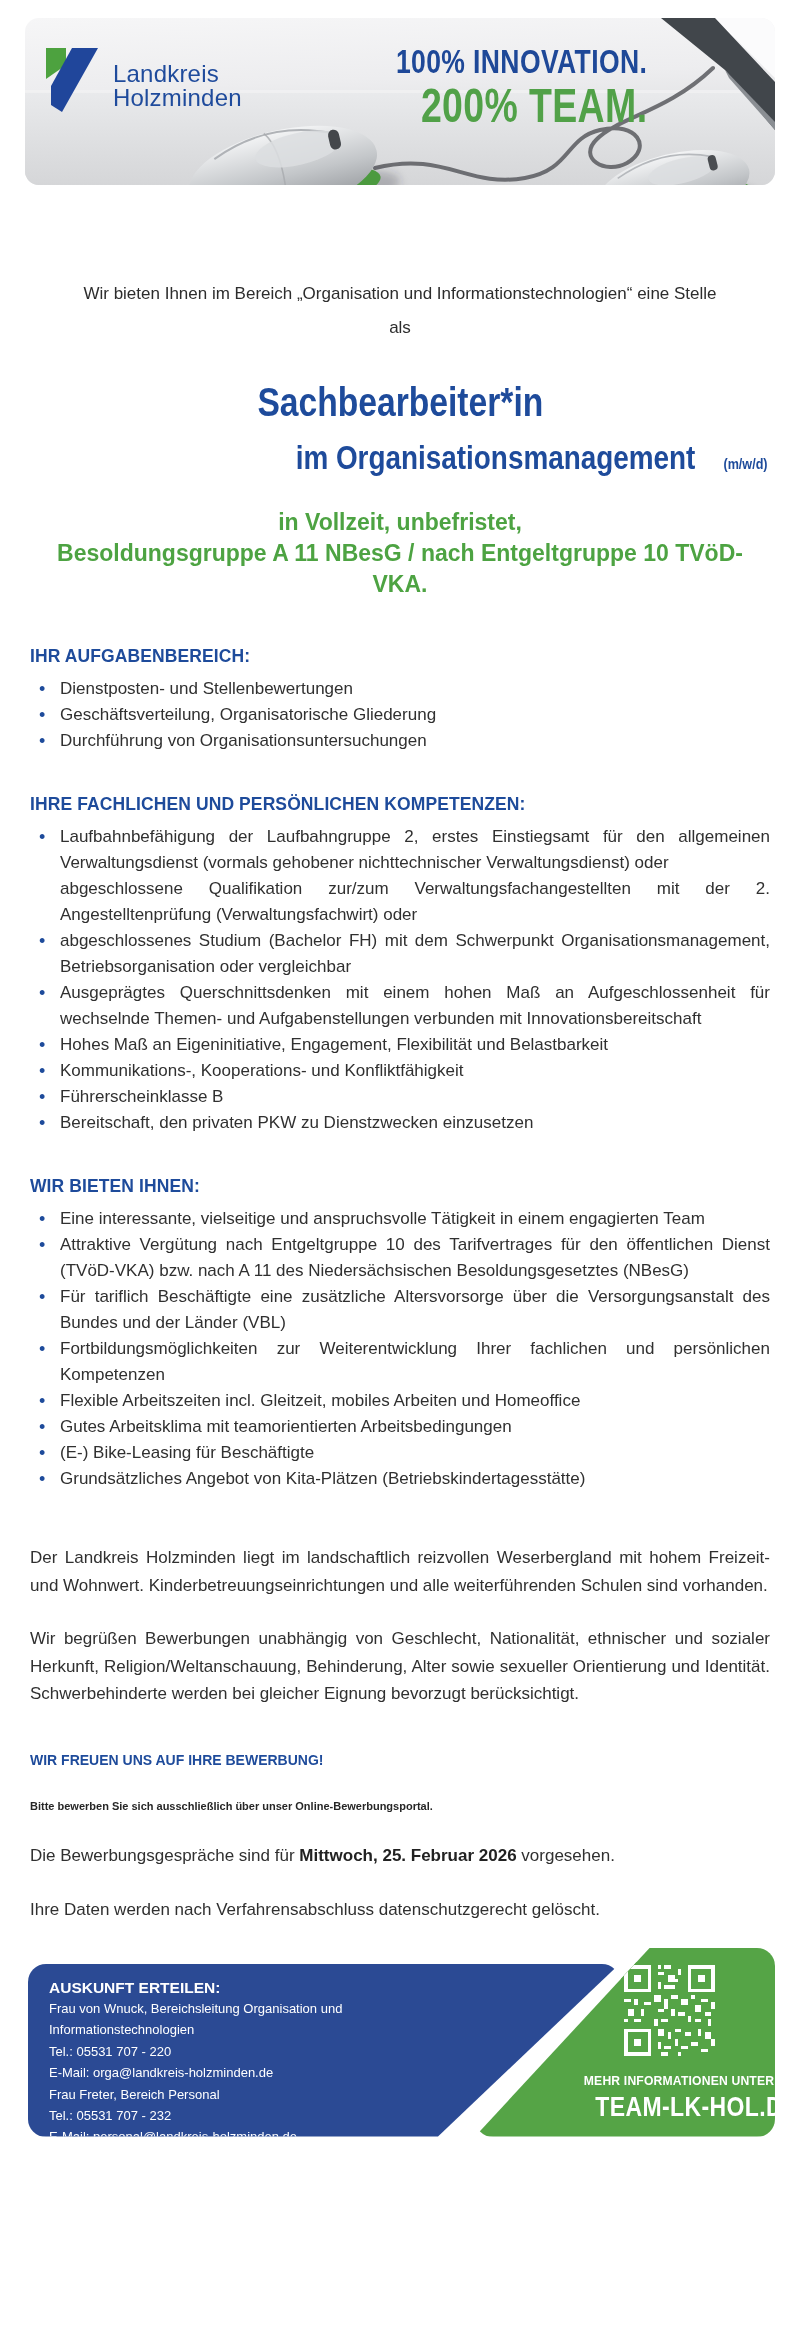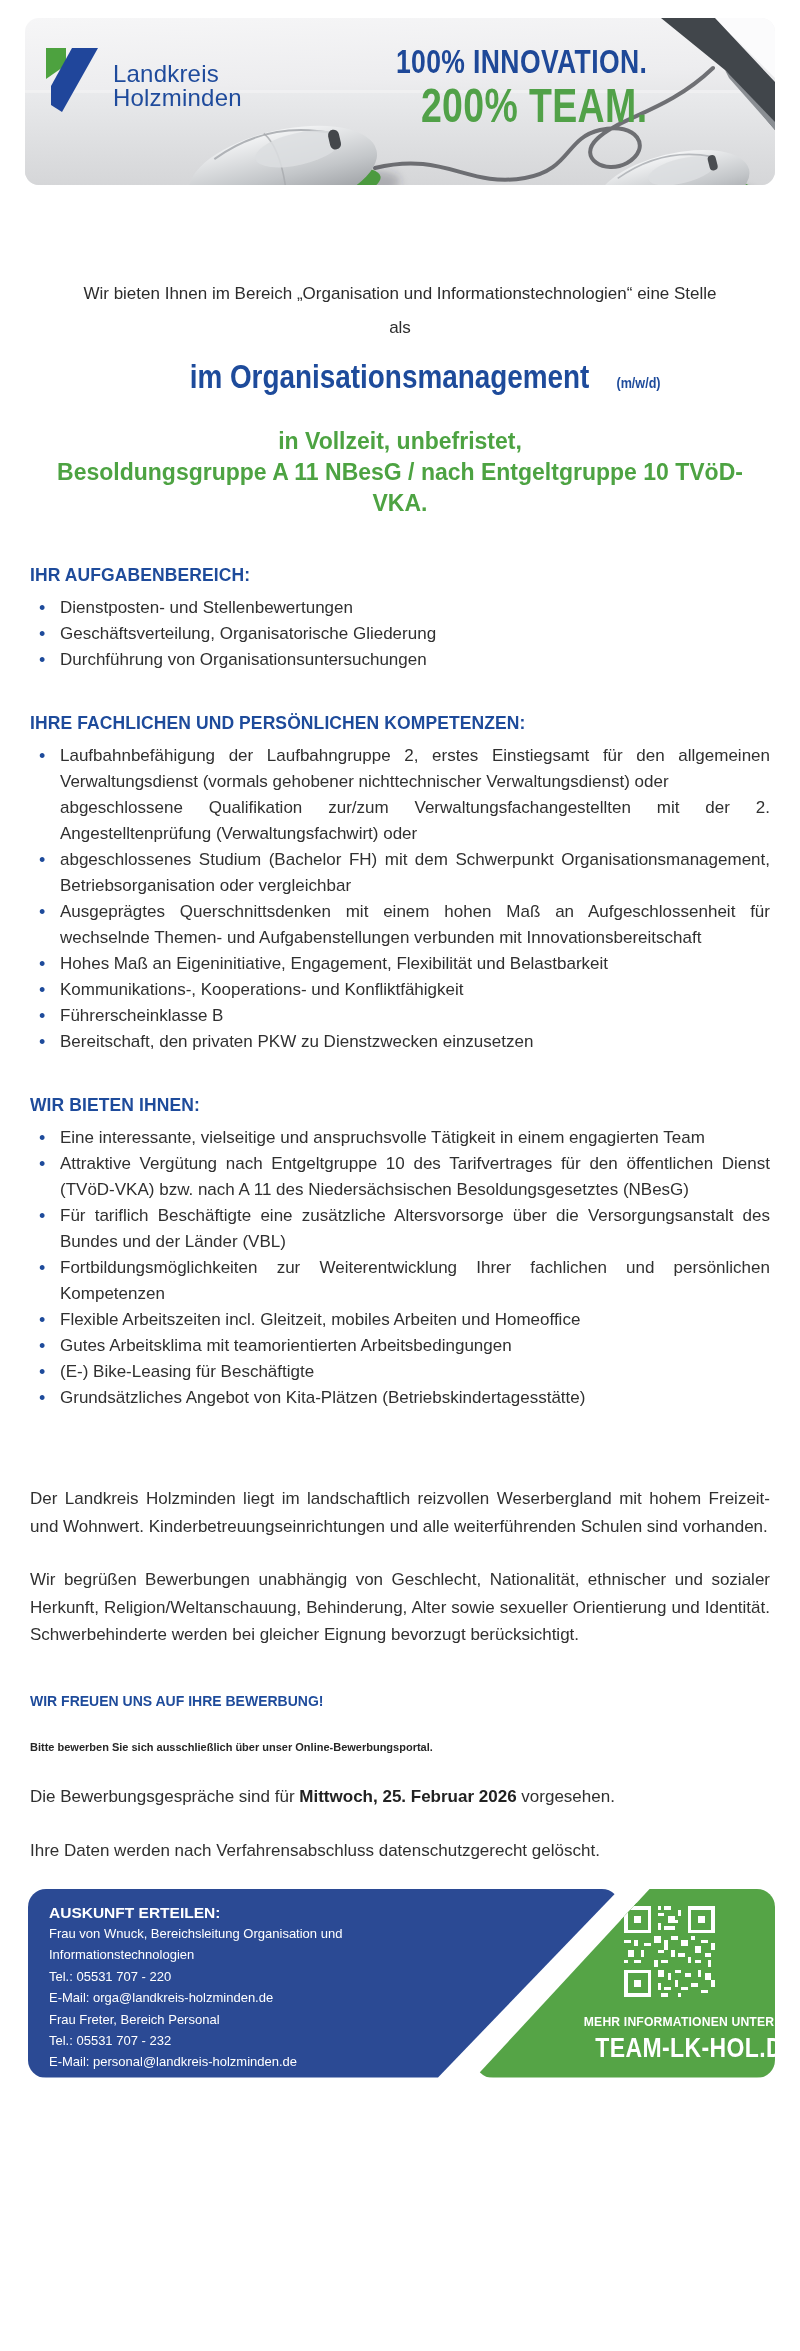--- a/index.html
+++ b/index.html
@@ -43,21 +43,21 @@
     display:inline-block;transform:scaleX(.78);transform-origin:100% 50%;
     font-weight:bold;font-size:48px;color:#51a148;white-space:nowrap;margin-top:4px;letter-spacing:.5px;
   }
   
   .intro{margin-top:92px;text-align:center;font-size:17px;line-height:34px;color:#2d2d2d;}
   .job-title{margin-top:34px;text-align:center;}
   .job-title .big{
     display:inline-block;transform:scaleX(.82);transform-origin:50% 50%;
     color:var(--blue);font-weight:bold;font-size:41px;white-space:nowrap;
   }
-  .job-sub{margin-top:12px;text-align:center;white-space:nowrap;}
+  .job-sub{margin-top:12px;text-align:right;white-space:nowrap;}
   .job-sub .mid{
     display:inline-block;transform:scaleX(.82);transform-origin:60% 50%;
     color:var(--blue);font-weight:bold;font-size:34px;white-space:nowrap;
   }
   .job-sub .suffix{
     display:inline-block;transform:scaleX(.9);
     color:var(--blue);font-weight:bold;font-size:14px;margin-left:-14px;
   }
   .conditions{margin-top:30px;text-align:center;color:var(--green);font-weight:bold;font-size:23px;line-height:31px;}
   
@@ -66,34 +66,34 @@
     color:var(--blue);font-weight:bold;font-size:17.5px;margin:40px 0 9px 0;letter-spacing:.1px;
   }
   .sec-heading.first{margin-top:46px;}
   .li{display:flex;align-items:flex-start;}
   .dot{
     flex:0 0 30px;width:30px;color:var(--blue);font-size:18px;line-height:26px;
     text-align:left;padding-left:9px;box-sizing:border-box;
   }
   .li-text{flex:1;font-size:17px;line-height:26px;text-align:justify;color:var(--text);}
   .para{font-size:17px;line-height:27.5px;text-align:justify;margin:26px 0 0 0;color:var(--text);}
-  .para.gap-lg{margin-top:74px;}
+  .para.gap-lg{margin-top:52px;}
   .blue-line{color:var(--blue);font-weight:bold;font-size:14px;margin-top:44px;}
   .green-para{
     color:var(--green);font-weight:bold;font-size:18.5px;line-height:28.5px;
     text-align:justify;margin-top:3px;
   }
   .bold-line{font-weight:bold;font-size:11px;margin-top:32px;color:#262626;}
   .interview{font-size:17px;margin-top:34px;color:var(--text);}
   .interview b{color:#222;}
   .data-note{font-size:17px;margin-top:34px;color:var(--text);}
   
   .footer{position:relative;margin:28px 25px 0 25px;height:189px;}
   .footer-blue{
-    position:absolute;left:3px;top:0;bottom:0;width:592px;
+    position:absolute;left:3px;top:16px;bottom:0;width:592px;
     background:var(--footer-blue);
     border-radius:18px;
     clip-path:polygon(0 0,100% 0,calc(100% - 182px) 100%,0 100%);
     color:#ffffff;
     padding:13px 0 0 21px;box-sizing:border-box;
   }
   .contact-heading{font-weight:bold;font-size:15.5px;line-height:21.5px;}
   .contact-line{font-size:13px;line-height:21.4px;font-weight:300;}
   .footer-green{
     position:absolute;right:0;top:0;bottom:0;width:300px;
@@ -181,20 +181,23 @@
     <div><span class="h2">200% TEAM.</span></div>
   </div>
 </div>
 
 <div class="content">
   <div class="intro">
     <div>Wir bieten Ihnen im Bereich „Organisation und Informationstechnologien“ eine Stelle</div>
     <div>als</div>
   </div>
 
+  <div class="job-title">
+    <span class="big">Sachbearbeiter*in</span>
+  </div>
   <div class="job-sub">
     <span class="mid">im Organisationsmanagement</span>
     <span class="suffix">(m/w/d)</span>
   </div>
 
   <div class="conditions">
     <div>in Vollzeit, unbefristet,</div>
     <div>Besoldungsgruppe A 11 NBesG / nach Entgeltgruppe 10 TVöD- VKA.</div>
   </div>
 

